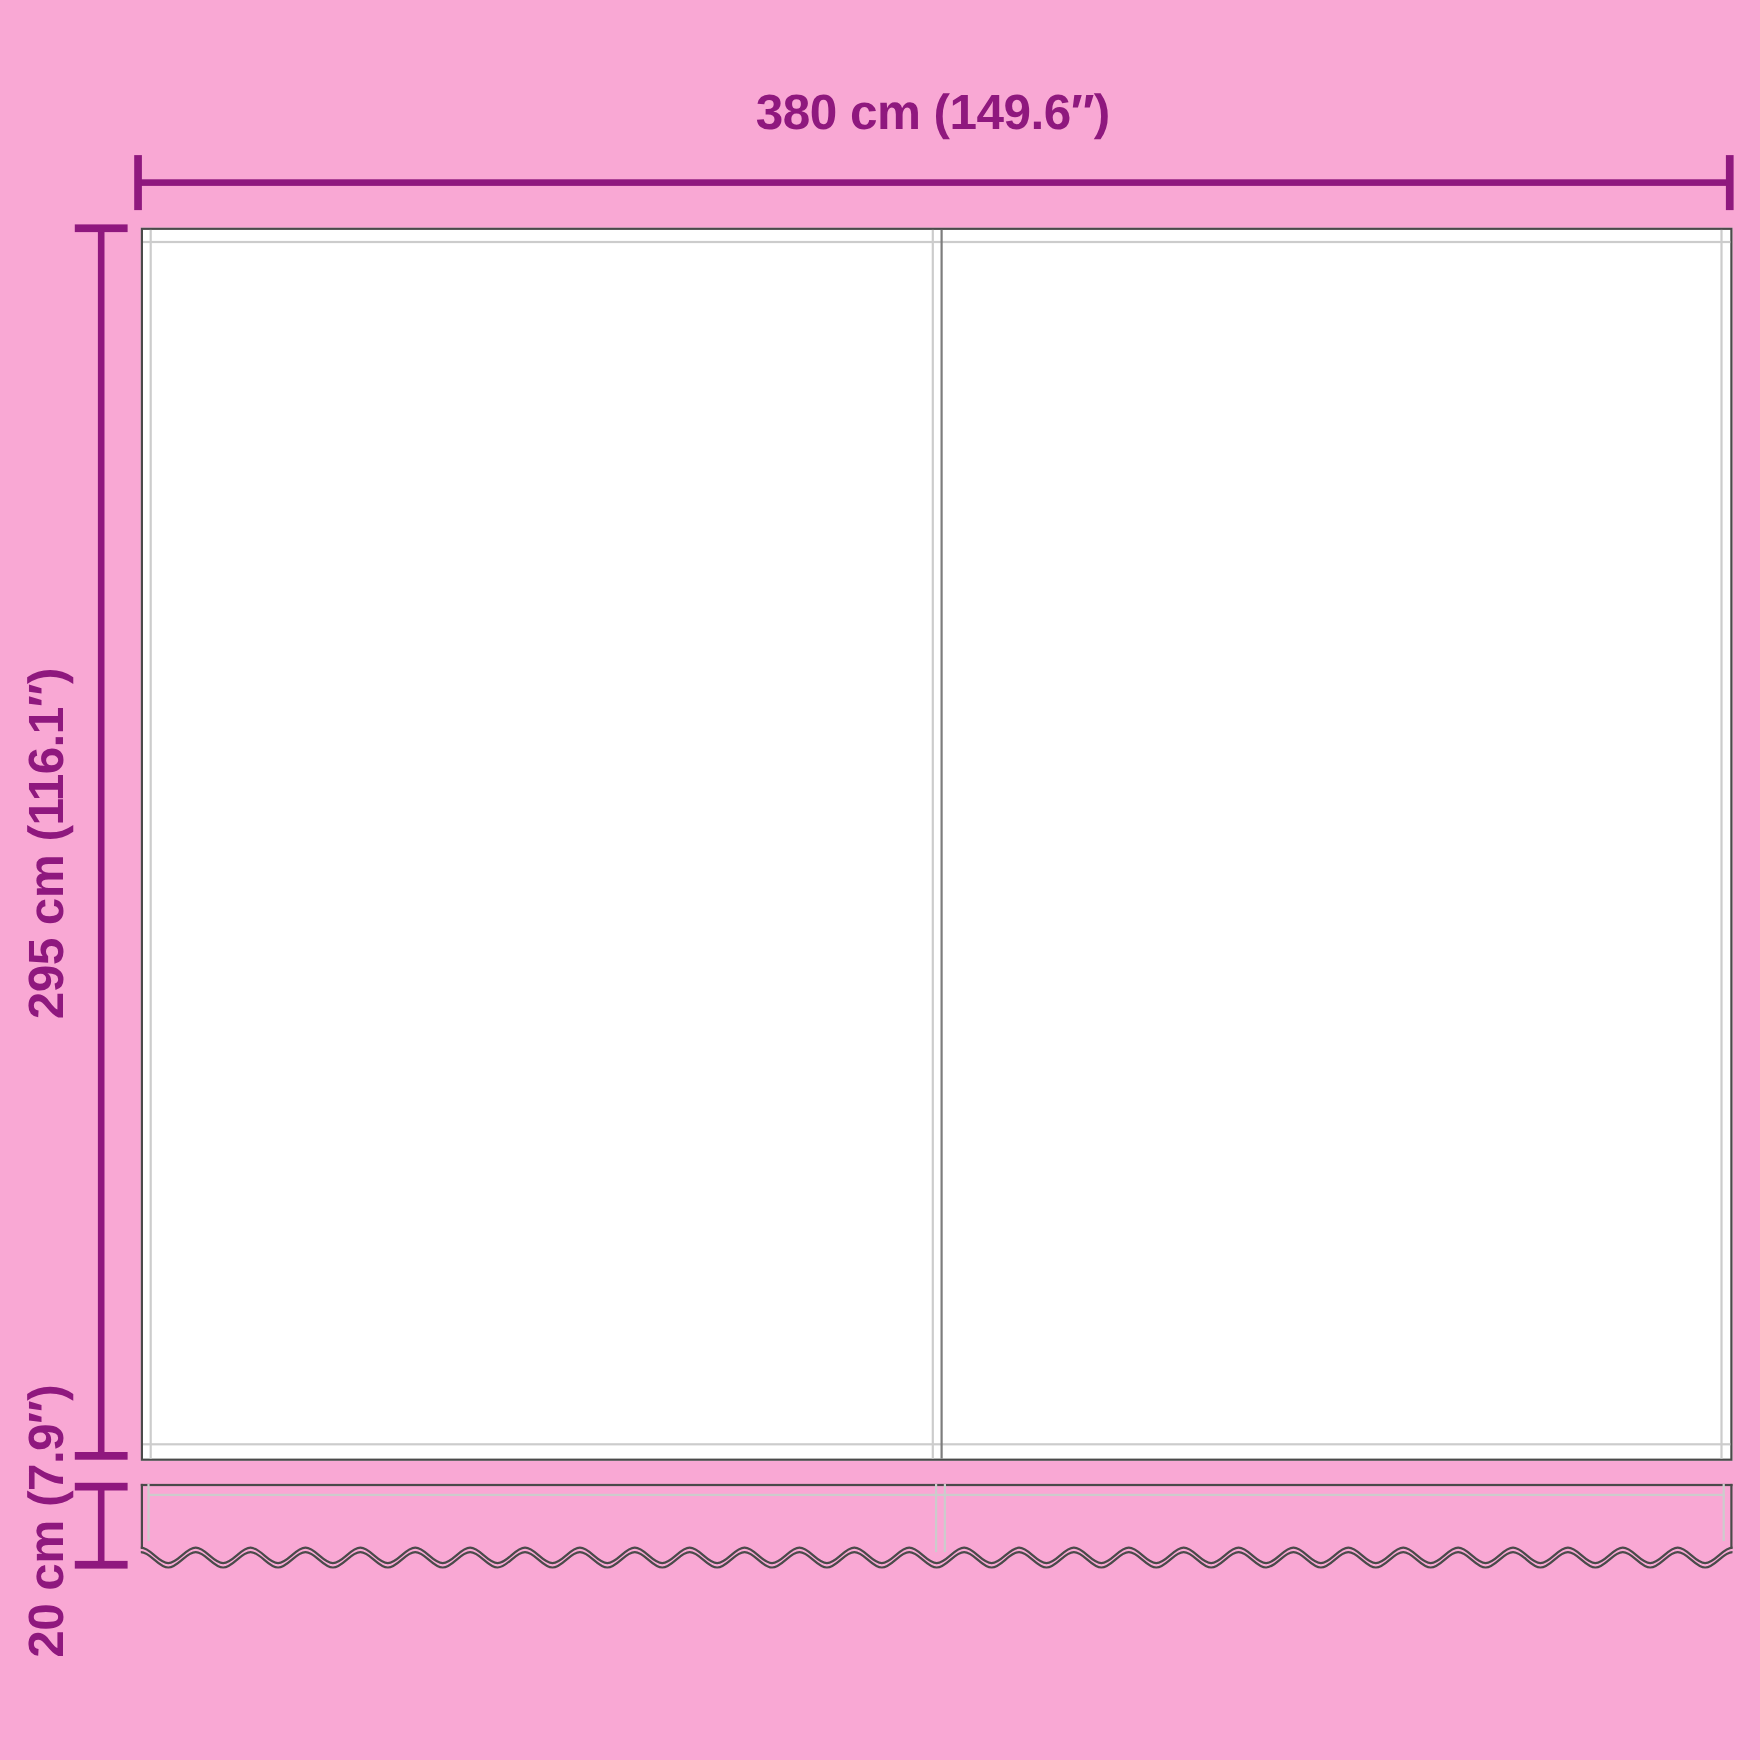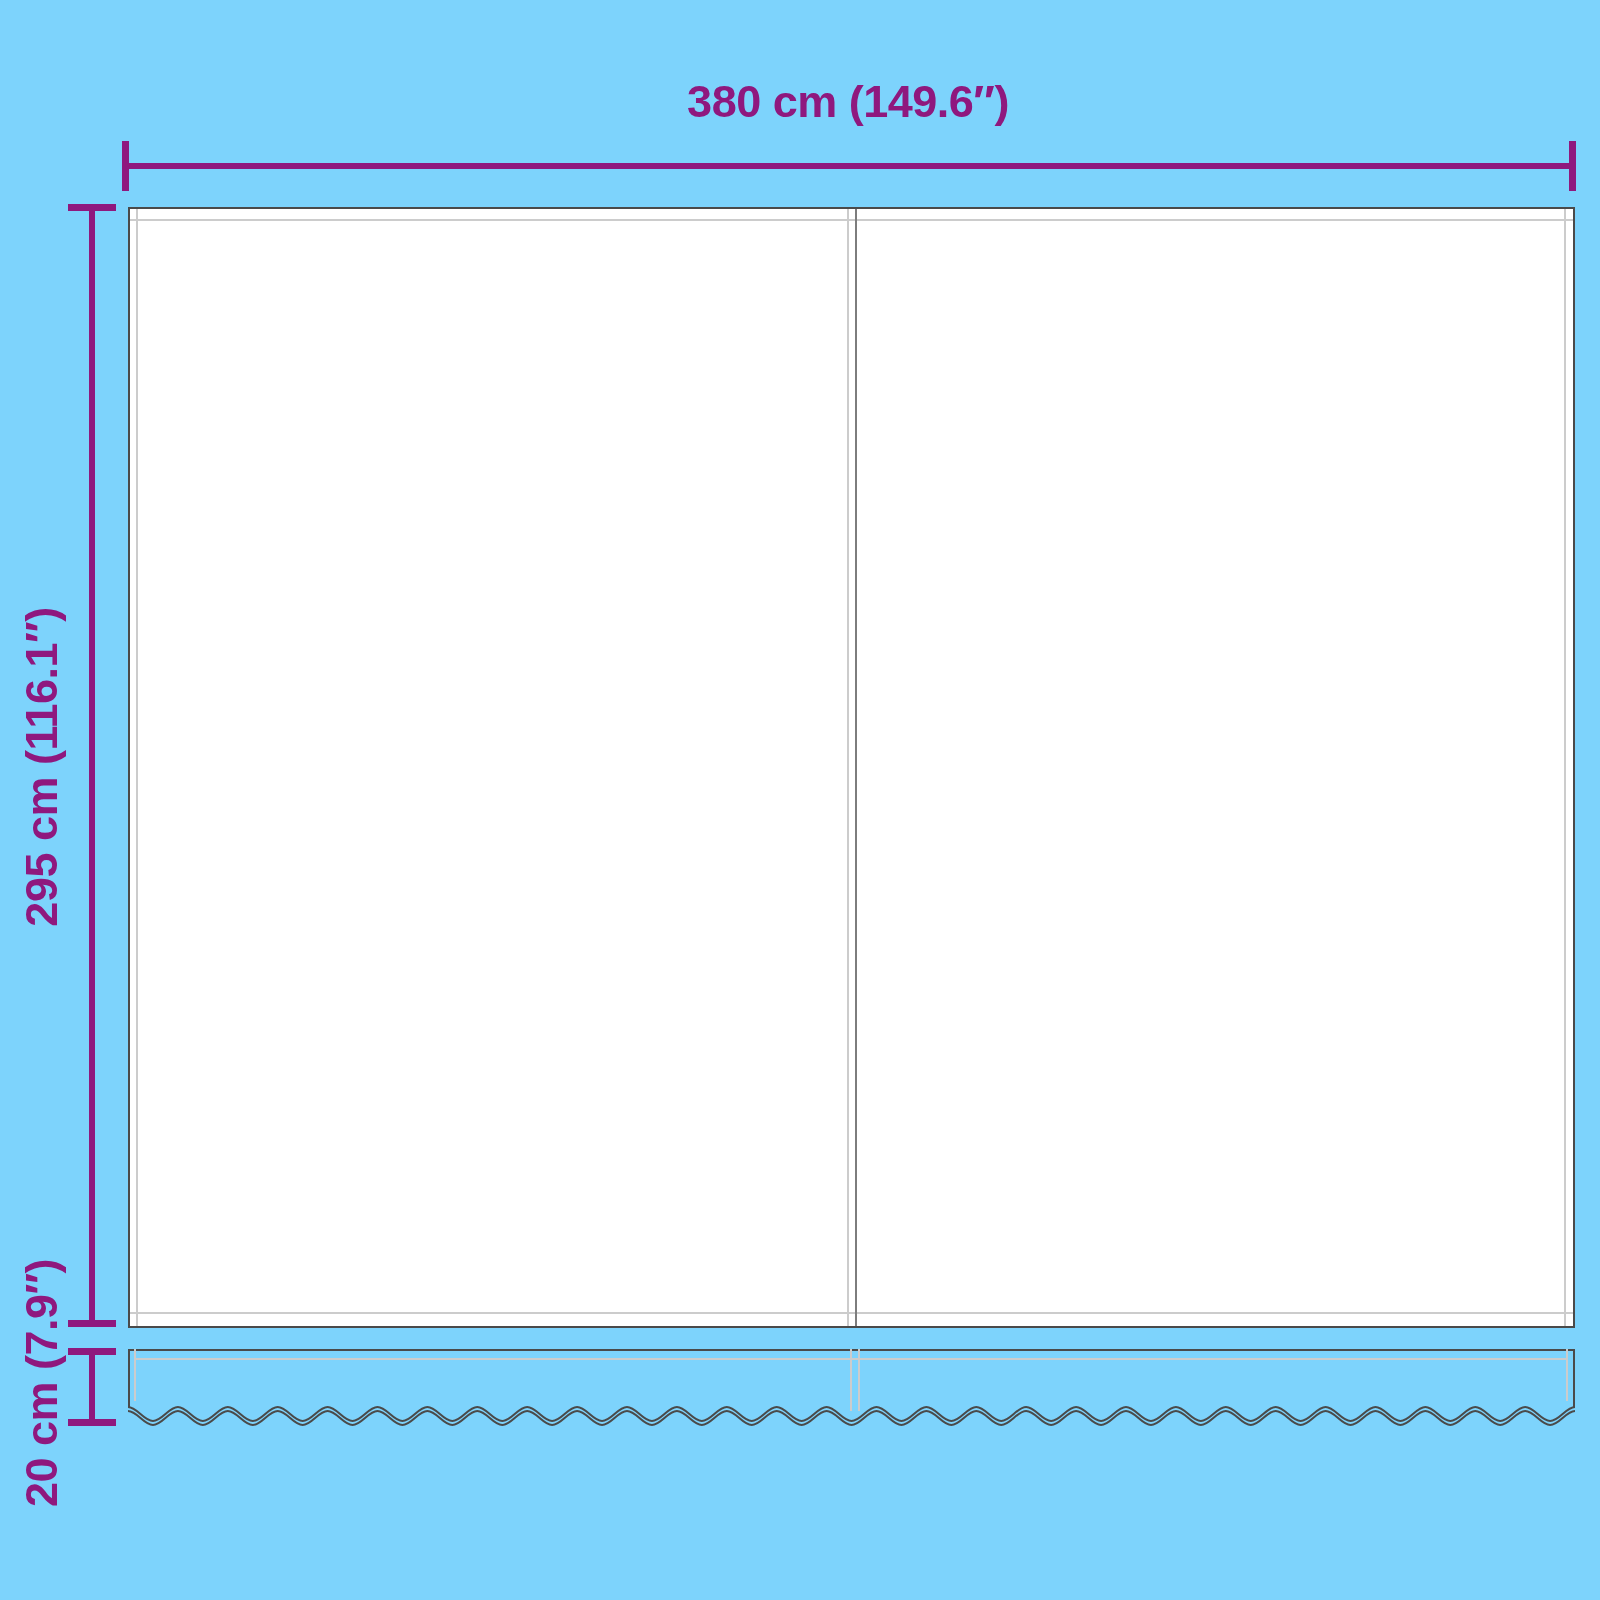--- a/index.html
+++ b/index.html
@@ -4,21 +4,21 @@
 <style>
   html, body {
     margin: 0;
     padding: 0;
     background: #ffffff;
   }
   .canvas {
     position: relative;
     width: 1600px;
     height: 1600px;
-    background: #7dd3fc;
+    background: #f9a8d4;
     overflow: hidden;
     font-family: "Liberation Sans", sans-serif;
   }
 
   
   .dim {
     position: absolute;
     background: var(--accent, #8F187E);
   }
   .dim-label {

